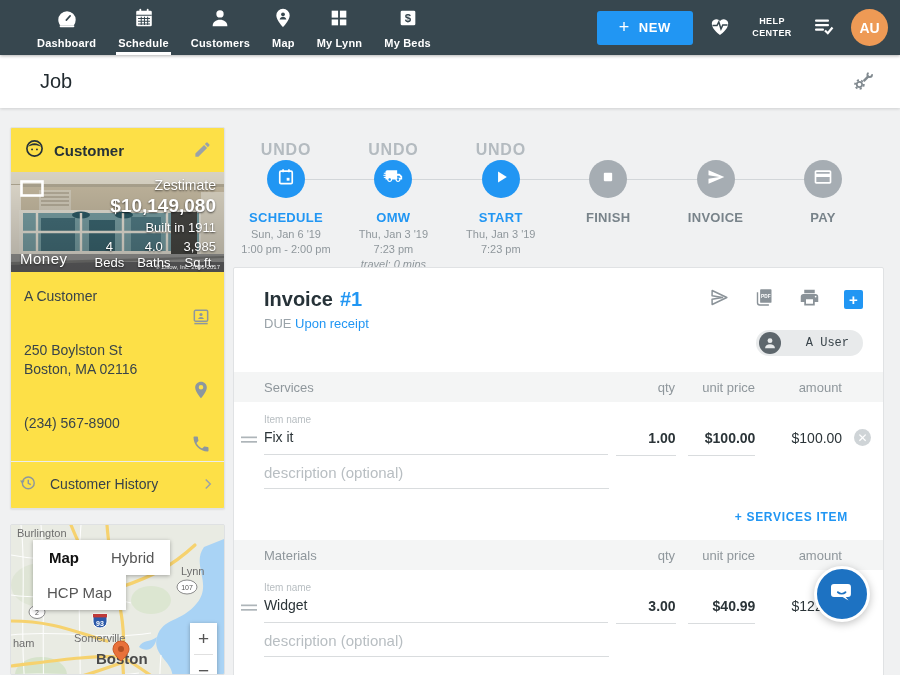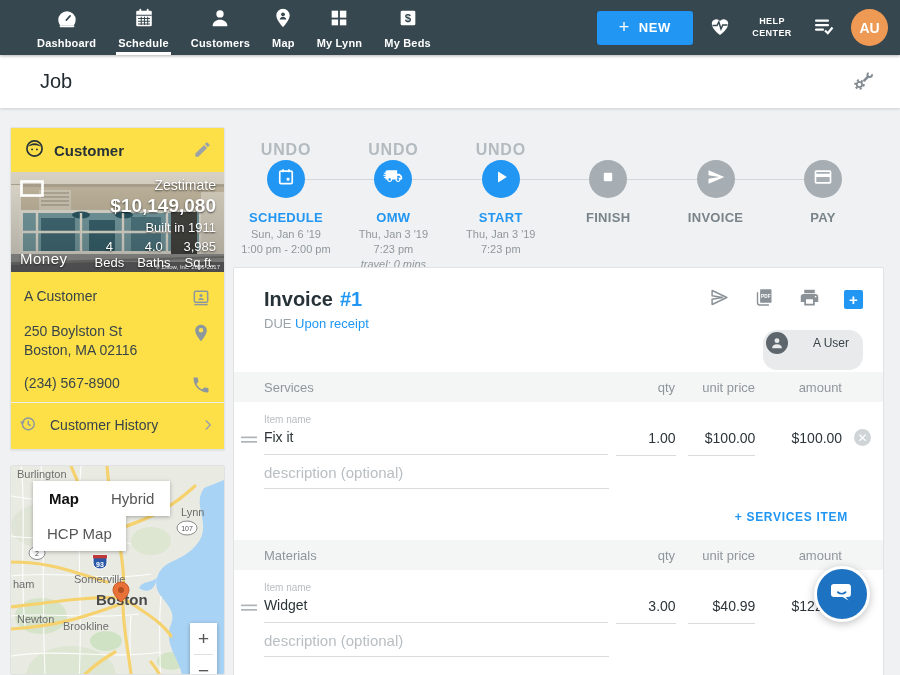--- a/index.html
+++ b/index.html
@@ -55,21 +55,21 @@
   .sv-zlabel { font-size:14px; }
   .sv-zvalue { font-size:19px; font-weight:bold; margin-top:2px; }
   .sv-built  { font-size:13px; margin-top:3px; }
   .sv-stats { display:flex; justify-content:flex-end; gap:13px; margin-top:4px; }
   .sv-stat { text-align:center; font-size:13px; line-height:1.25; }
   .sv-google { position:absolute; left:9px; bottom:5px; color:#fff; font-size:15px;
     letter-spacing:.5px; text-shadow:0 1px 2px rgba(0,0,0,.6); }
   .sv-copy { position:absolute; right:4px; bottom:2px; color:#e9e9e9; font-size:6px; }
   .cust-info { padding:8px 0 2px; }
   .info-row { display:flex; align-items:flex-start; padding:7px 13px; font-size:14px;
-    color:#39444a; line-height:1.35; }
+    color:#39444a; line-height:1.35;flex-direction:column; }
   .info-row .row-icon { margin-left:auto; display:flex; padding-top:1px; }
   .hist-row { border-top:1px solid #ebedee; display:flex; align-items:center; gap:13px;
     padding:11px 7px; font-size:14px; color:#37424a; cursor:pointer; }
   .hist-row .chev { margin-left:auto; display:flex; }
 
   
   .map-card { flex:1; position:relative; overflow:hidden; border:1px solid #dfe1e3;
     background:#e9ebe3; border-radius:2px; }
   .map-btns { position:absolute; top:15px; left:22px; z-index:3; }
   .map-btn-row { display:flex; box-shadow:0 1px 4px rgba(0,0,0,.3); }
@@ -110,41 +110,41 @@
   .inv-title { font-size:20px; font-weight:bold; color:#263238; }
   .inv-num { font-size:20px; font-weight:bold; color:#2196F3; margin-left:7px; }
   .inv-icons { margin-left:auto; display:flex; align-items:center; gap:24px; }
   .inv-icons .icon-btn svg { fill:#8a9298; width:21px; height:21px; }
   .plus-btn { width:19px; height:19px; background:#2196F3; border:none; border-radius:2px;
     color:#fff; font-size:15px; font-weight:bold; line-height:17px; cursor:pointer; }
   .inv-due { margin-top:5px; font-size:13px; }
   .due-lbl { color:#9aa3a9; }
   .due-val { color:#2196F3; cursor:pointer; }
   .user-chip { position:absolute; right:20px; top:62px; display:flex; align-items:center; gap:25px;
-    background:#e8eaeb; border-radius:14px; padding:2px 14px 16px 3px; cursor:pointer; }
+    background:#e8eaeb; border-radius:14px; padding:2px 14px 2px 3px; cursor:pointer;font-family:Liberation Mono, monospace; }
   .chip-av { width:22px; height:22px; border-radius:50%; background:#5d666c; display:flex;
     align-items:center; justify-content:center; }
   .chip-av svg { width:14px; height:14px; fill:#e8eaeb; }
   .user-chip .chip-name { font-size:12px; color:#39444a; }
 
   .sec-head { display:flex; align-items:center; background:#f4f5f5; height:30px;
     font-size:13px; color:#8f979c; }
   .sec-head .sh-name { flex:1; padding-left:30px; }
   .colw-qty { width:60px; text-align:right; }
   .colw-price { width:68px; margin-left:12px; text-align:right; }
   .colw-amount { width:75px; margin-left:12px; text-align:right; }
   .colw-end { width:41px; }
 
   .item-row { display:flex; align-items:flex-start; padding-top:12px; }
   .drag-col { width:30px; display:flex; justify-content:center; padding-top:22px; cursor:grab; }
   .name-stack { width:345px; }
   .mini-lbl { font-size:10px; color:#b8bec2; margin-bottom:3px; }
   .line-input { width:100%; border:none; outline:none; background:none; font-family:inherit;
     font-size:14px; color:#2b3438; border-bottom:1px solid #d9dcde; padding:0 0 9px; }
-  .num-input { text-align:right; margin-top:16px; }
+  .num-input { text-align:right; margin-top:16px;font-weight:bold; }
   .qty-col { width:60px; margin-left:8px; }
   .price-col { width:68px; margin-left:12px; }
   .amount-col { width:75px; margin-left:12px; text-align:right; font-size:14px; padding-top:16px; }
   .close-col { width:41px; display:flex; justify-content:center; padding-top:15px; }
   .x-btn { width:17px; height:17px; border:none; border-radius:50%; background:#cfd4d7;
     color:#fff; font-size:12px; line-height:16px; cursor:pointer; padding:0; }
   .desc-row { display:flex; padding-top:8px; }
   .desc-spacer { width:30px; }
   .desc-input { width:345px; border:none; outline:none; background:none; font-family:inherit;
     font-size:15px; color:#7f1d1d; border-bottom:1px solid #d9dcde; padding:0 0 7px; }

